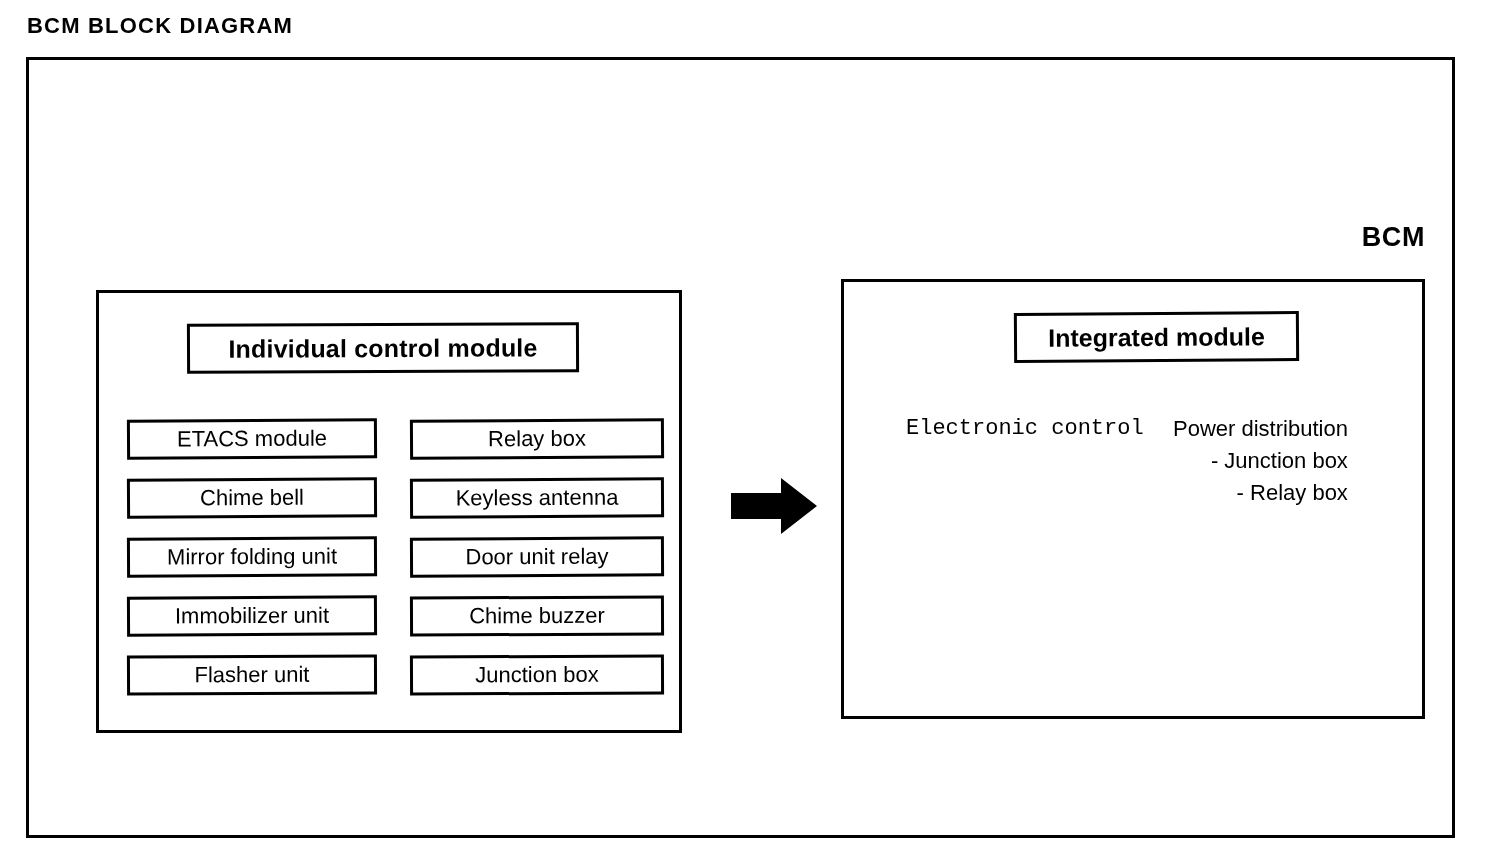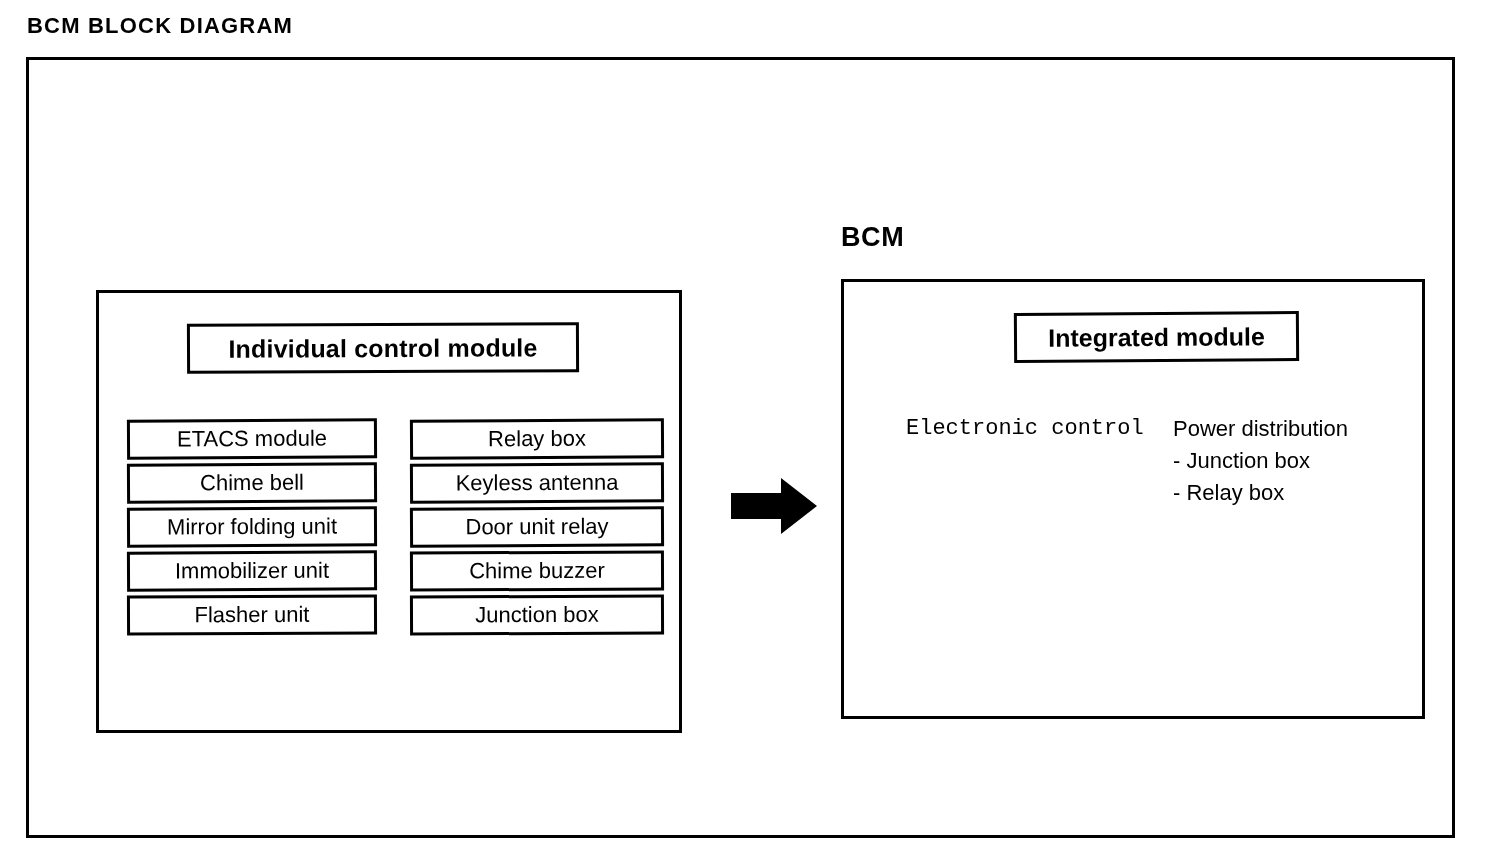--- a/index.html
+++ b/index.html
@@ -75,21 +75,21 @@
     font-weight: bold;
     white-space: nowrap;
     letter-spacing: 0.2px;
   }
 
   .module-col {
     position: absolute;
     top: 126px;
     display: flex;
     flex-direction: column;
-    gap: 4px;
+    gap: 19px;
   }
   .module-col.col-left  { left: 28px; width: 250px; }
   .module-col.col-right { left: 311px; width: 254px; }
 
   .module-box {
     height: 40px;
     border: 3px solid #000000;
     box-sizing: border-box;
     background: #ffffff;
     display: flex;
@@ -120,34 +120,35 @@
     width: 86px;
     height: 56px;
   }
 
   
   .bcm-title {
     position: absolute;
     left: 812px;
     top: 162px;
     width: 584px;
-    text-align: left;
+    text-align: right;
     font-size: 27px;
     font-weight: bold;
     letter-spacing: 0.6px;
   }
   .right-panel {
     position: absolute;
     left: 812px;
     top: 219px;
     width: 584px;
     height: 440px;
     border: 3px solid #000000;
     box-sizing: border-box;
     background: #ffffff;
+    text-align: right;
   }
   .right-panel-header {
     position: absolute;
     left: 170px;
     top: 30px;
     width: 285px;
     height: 50px;
     border: 3px solid #000000;
     box-sizing: border-box;
     background: #ffffff;

